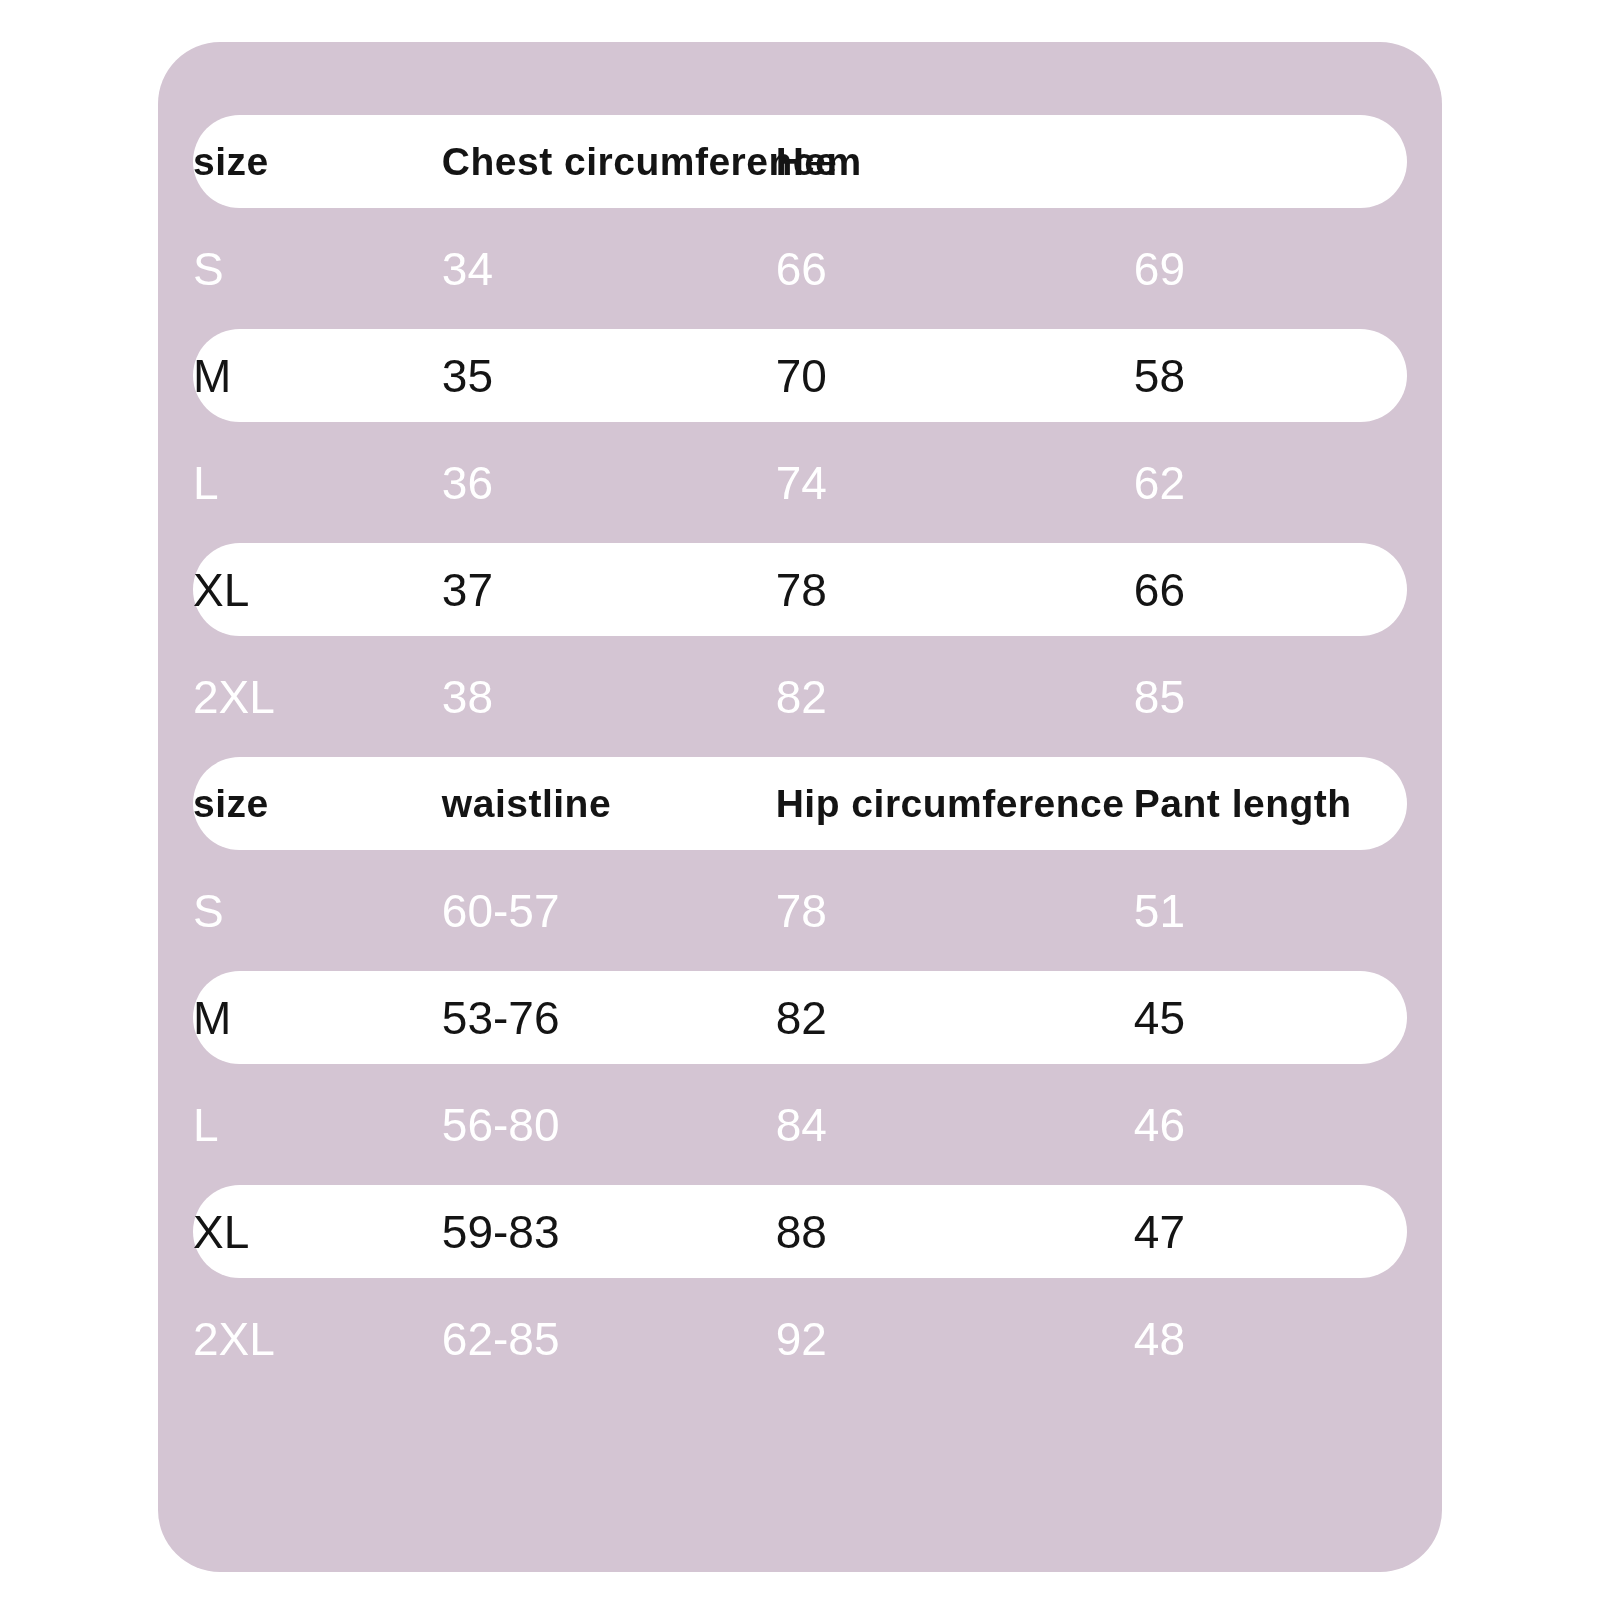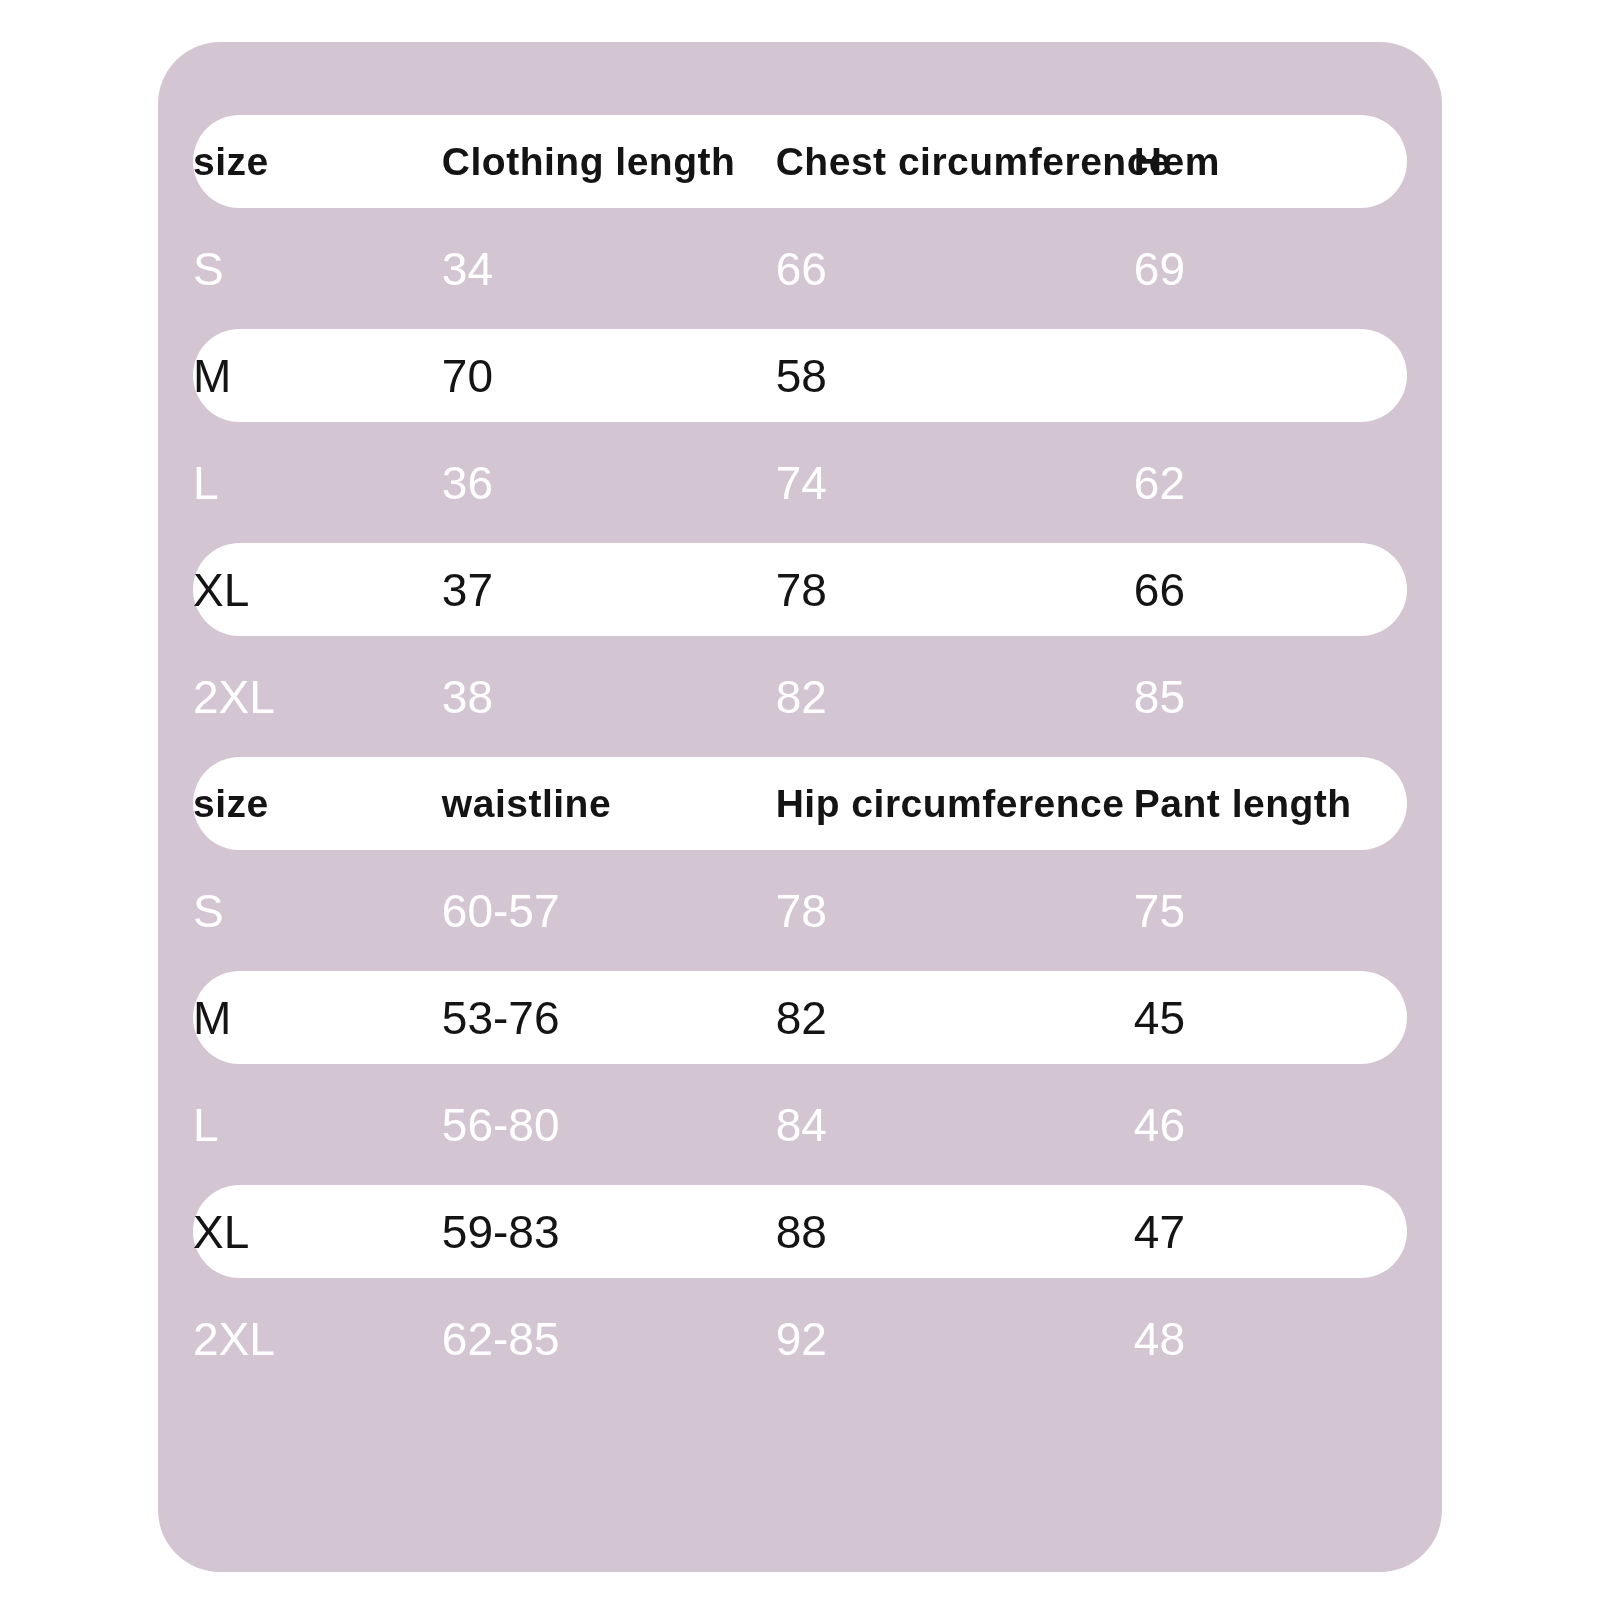--- a/index.html
+++ b/index.html
@@ -66,34 +66,34 @@
   }
 </style>
 </head>
 <body>
 
 <div class="canvas">
   <div class="panel">
 
     <div class="row header">
       <div>size</div>
-      <div>Clothing length</div>
       <div>Chest circumference</div>
       <div>Hem</div>
     </div>
 
     <div class="row plain">
       <div>S</div>
       <div>34</div>
       <div>66</div>
       <div>69</div>
     </div>
 
     <div class="row pill">
       <div>M</div>
+      <div>35</div>
       <div>70</div>
       <div>58</div>
     </div>
 
     <div class="row plain">
       <div>L</div>
       <div>36</div>
       <div>74</div>
       <div>62</div>
     </div>
@@ -116,21 +116,21 @@
       <div>size</div>
       <div>waistline</div>
       <div>Hip circumference</div>
       <div>Pant length</div>
     </div>
 
     <div class="row plain">
       <div>S</div>
       <div>60-57</div>
       <div>78</div>
-      <div>75</div>
+      <div>51</div>
     </div>
 
     <div class="row pill">
       <div>M</div>
       <div>53-76</div>
       <div>82</div>
       <div>45</div>
     </div>
 
     <div class="row plain">

